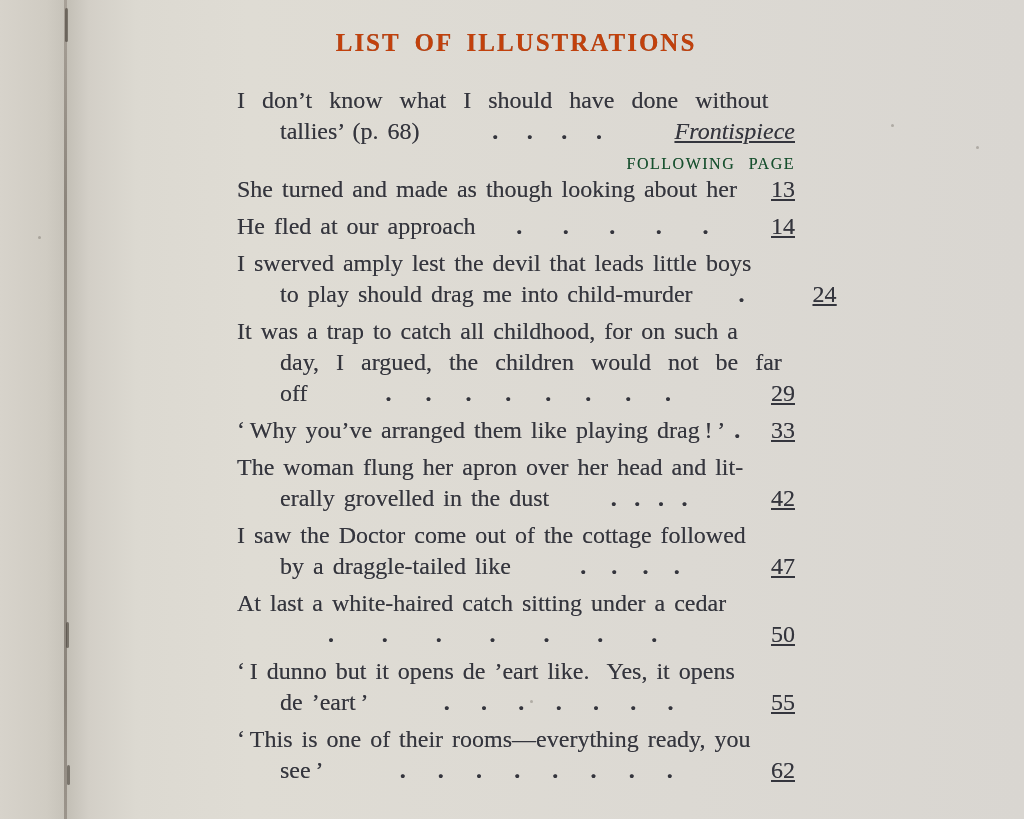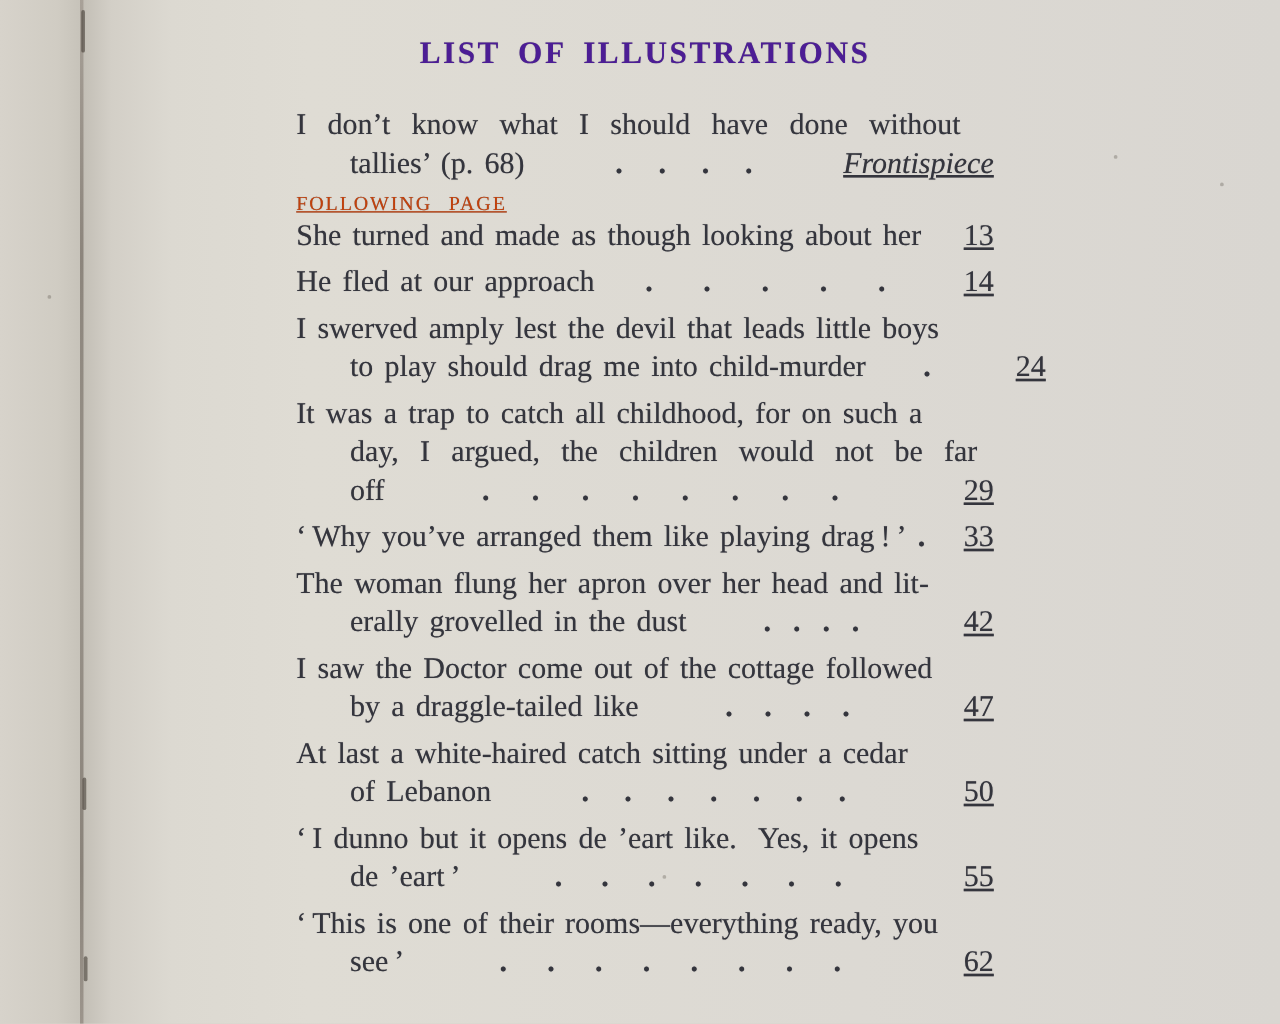--- a/index.html
+++ b/index.html
@@ -24,25 +24,25 @@
   .crease-mark{position:absolute;width:3px;background:rgba(60,52,45,.55);border-radius:2px;}
   .speck{position:absolute;width:3px;height:3px;border-radius:50%;background:rgba(95,88,80,.35);}
   
   .content{
     position:absolute;left:237px;top:28px;width:558px;
     color:#34353d;
     text-shadow:0 0 .6px rgba(52,53,61,.55);
   }
   .title{
     margin:0 0 27px 0;font-size:25px;font-weight:bold;line-height:30px;
-    letter-spacing:2px;text-align:center;word-spacing:6px;color:#4c1d95;
+    letter-spacing:2px;text-align:center;word-spacing:6px;color:#c2410c;
   }
   .col-header{
     line-height:21px;margin:0;font-size:16px;letter-spacing:1.5px;
-    word-spacing:8px;text-align:left;color:#c2410c;text-decoration:underline;
+    word-spacing:8px;text-align:right;color:#14532d;
   }
   .entry{margin:0 0 6px 0;}
   .line{
     display:flex;align-items:baseline;line-height:31px;font-size:24px;word-spacing:3px;
   }
   .line .txt{white-space:pre;text-align:center;}
   .line.cont{padding-left:43px;gap:44px;}
   .line .wide{word-spacing:11px;}
   .leaders{flex:1;display:flex;justify-content:space-evenly;align-items:baseline;min-width:10px;}
   .leaders .dot{font-size:24px;font-weight:bold;line-height:31px;}
@@ -183,21 +183,20 @@
         </span>
       <span class="page-num">47</span>
     </div>
   </div>
 
   <div class="entry">
     <div class="line">
       <span class="txt">At last a white-haired catch sitting under a cedar</span>
     </div>
     <div class="line cont">
-      <span class="txt">of Lebanon</span>
       <span class="leaders">
           <span class="dot">.</span>
           <span class="dot">.</span>
           <span class="dot">.</span>
           <span class="dot">.</span>
           <span class="dot">.</span>
           <span class="dot">.</span>
           <span class="dot">.</span>
         </span>
       <span class="page-num">50</span>

